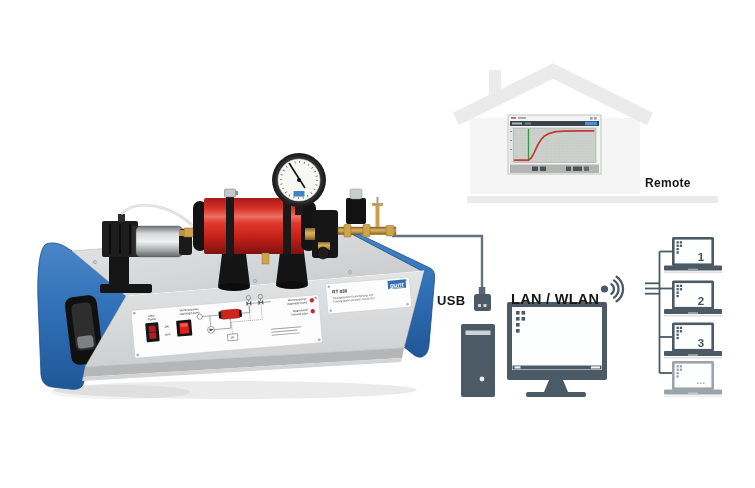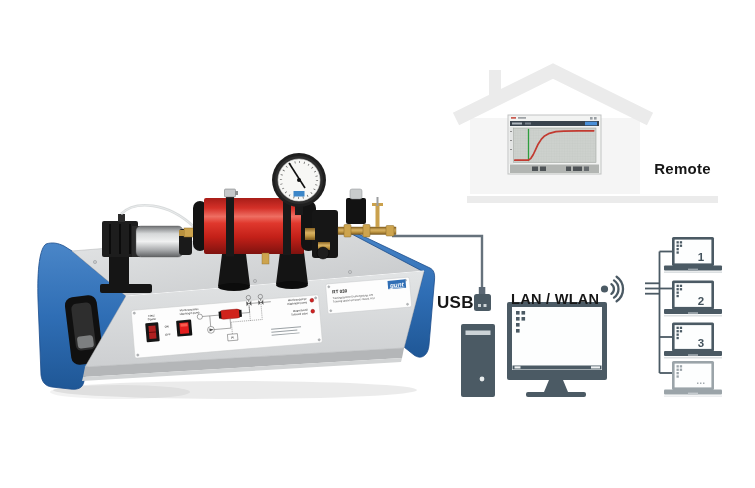--- a/index.html
+++ b/index.html
@@ -335,17 +335,17 @@
   <g transform="translate(0,322.5)">
     <use href="#laptopShape"></use>
     <text x="701" y="24" font-size="11.5" font-weight="bold" fill="#44535d" text-anchor="middle">3</text>
   </g>
   <g transform="translate(0,361)" opacity="0.55">
     <use href="#laptopShape"></use>
     <text x="701" y="23" font-size="9" font-weight="bold" fill="#44535d" text-anchor="middle" letter-spacing="0.5">...</text>
   </g>
 </svg>
 
-<div class="lbl" style="left:645px;top:160px;width:66px;text-align:right;font-size:15px;">Remote</div>
-<div class="lbl" style="left:437px;top:293px;font-size:17px;">USB</div>
+<div class="lbl" style="left:645px;top:176px;width:66px;text-align:left;font-size:12px;">Remote</div>
+<div class="lbl" style="left:437px;top:293px;font-size:13px;">USB</div>
 <div class="lbl" style="left:511px;top:291px;font-size:14.5px;">LAN / WLAN</div>
 
 </div>
 
 </body></html>

